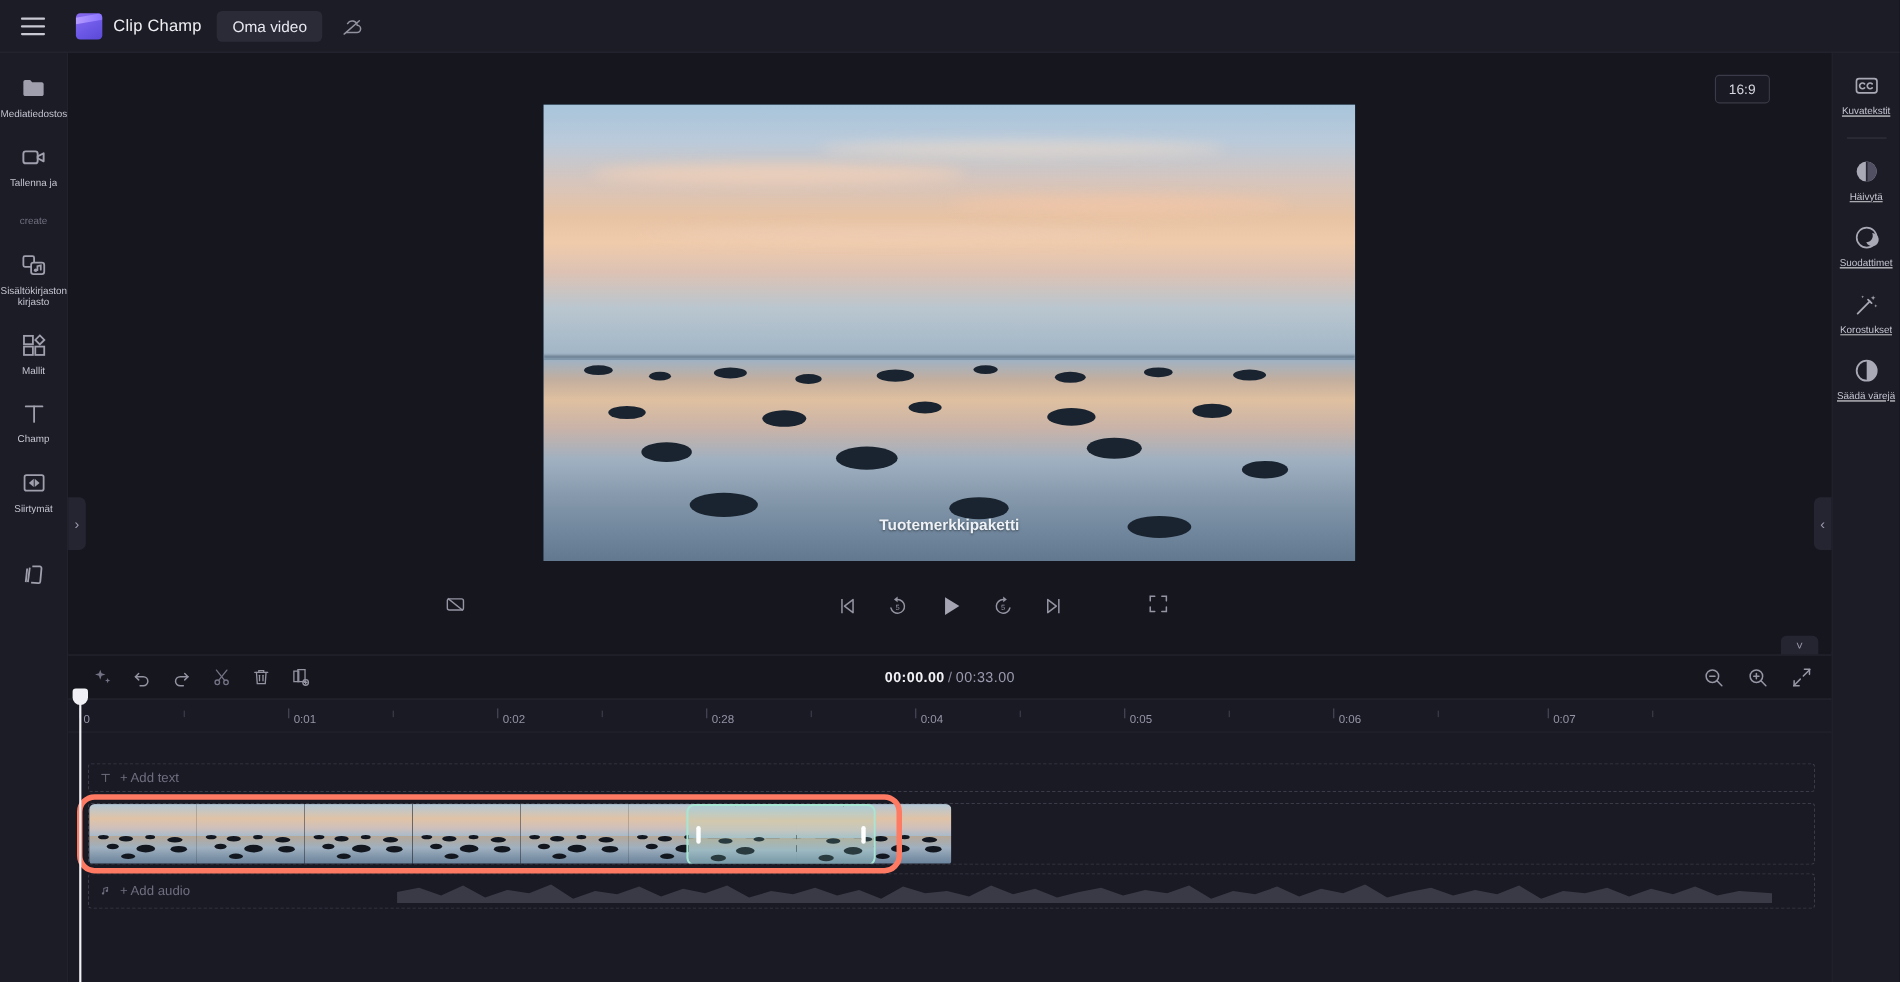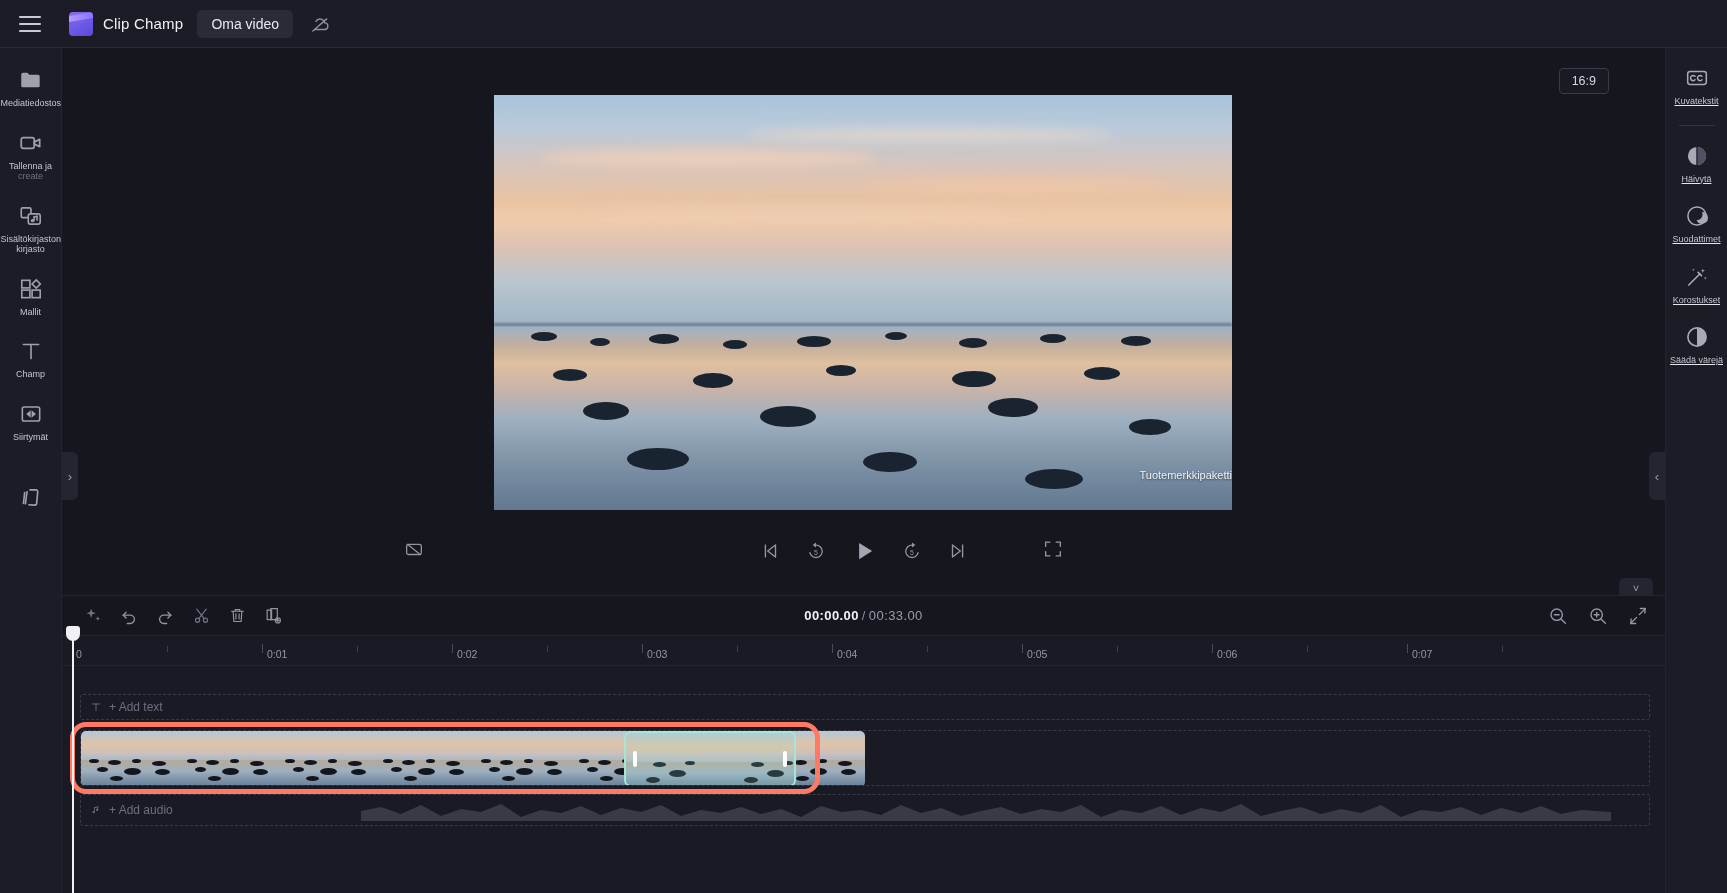--- a/index.html
+++ b/index.html
@@ -70,21 +70,21 @@
   .side-item {
     width: 62px; padding: 7px 2px 6px; cursor: pointer;
     display: flex; flex-direction: column; align-items: center;
     text-align: center;
   }
   .side-item .ic { width: 26px; height: 26px; opacity: .85; margin-bottom: 5px; }
   .side-item .lb {
     font-size: 9px; line-height: 10.5px; color: #c5c5d2;
     max-width: 60px; overflow: hidden;
   }
-  .side-item .lb.dim { color: #6f6f80; }
+  .side-item .lb.dim { color: #6f6f80; margin-top: 25px; }
   .side.left .side-item { margin-bottom: 8px; }
   .side.right .side-item { margin-bottom: 6px; }
   .side-div { width: 36px; height: 1px; background: #34343f; margin: 6px 0 10px; }
 
   
   .stage {
     position: absolute; left: 62px; top: 48px; width: 1603px; height: 545px;
     background: #16161f;
   }
   .ratio-badge {
@@ -111,22 +111,23 @@
       #9fb2c4 0%, #c3ae9e 10%, #dfc0a0 20%, #c9b3a8 34%,
       #9fb0c1 50%, #8699ac 68%, #72889e 84%, #61788f 100%);
   }
   .horizon {
     position:absolute; left:0; top:55%; width:100%; height:3px;
     background: rgba(60,80,100,.55); filter: blur(1px);
   }
   .rock { position:absolute; background:#1a2430; border-radius:50%; }
   .vid-caption {
     position: absolute; left: 0; top: 374px; width: 738px;
-    text-align: right; font-size: 11px; color: #eef2f6;
+    text-align: center; font-size: 14px; color: #eef2f6;
     text-shadow: 0 1px 2px rgba(0,0,0,.5);
+    font-weight: bold;
   }
 
   .transport {
     position: absolute; left: 0; top: 490px; width: 1603px; height: 40px;
   }
   .tp-icon { width: 22px; height: 22px; opacity: .8; cursor: pointer; }
   .tp-center {
     position: absolute; left: 50%; transform: translateX(-50%);
     display: flex; align-items: center; gap: 24px;
   }
@@ -594,21 +595,21 @@
       <div class="rtick" style="left:10px"></div>
       <div class="rlabel" style="left:14px">0</div>
       <div class="rtick minor" style="left:105px"></div>
       <div class="rtick" style="left:200px"></div>
       <div class="rlabel" style="left:205px">0:01</div>
       <div class="rtick minor" style="left:295px"></div>
       <div class="rtick" style="left:390px"></div>
       <div class="rlabel" style="left:395px">0:02</div>
       <div class="rtick minor" style="left:485px"></div>
       <div class="rtick" style="left:580px"></div>
-      <div class="rlabel" style="left:585px">0:03</div>
+      <div class="rlabel" style="left:585px">0:28</div>
       <div class="rtick minor" style="left:675px"></div>
       <div class="rtick" style="left:770px"></div>
       <div class="rlabel" style="left:775px">0:04</div>
       <div class="rtick minor" style="left:865px"></div>
       <div class="rtick" style="left:960px"></div>
       <div class="rlabel" style="left:965px">0:05</div>
       <div class="rtick minor" style="left:1055px"></div>
       <div class="rtick" style="left:1150px"></div>
       <div class="rlabel" style="left:1155px">0:06</div>
       <div class="rtick minor" style="left:1245px"></div>

